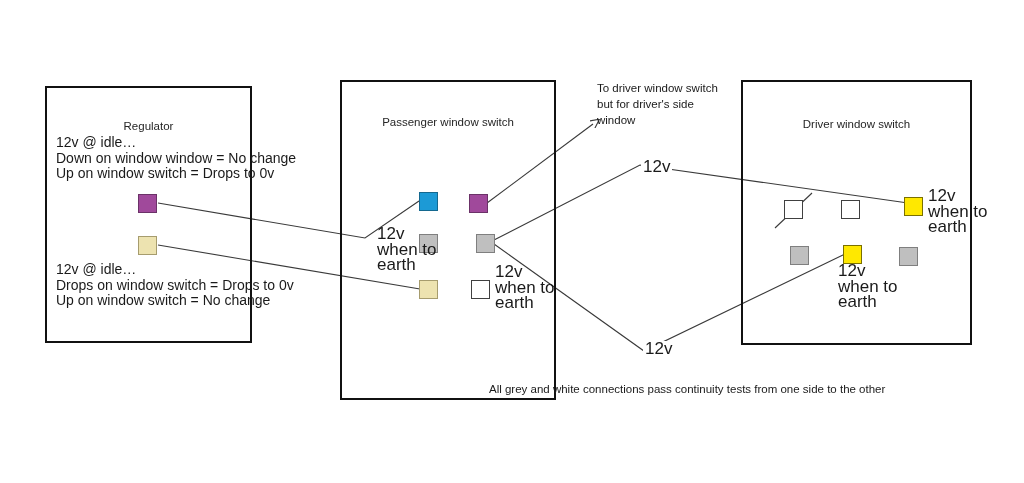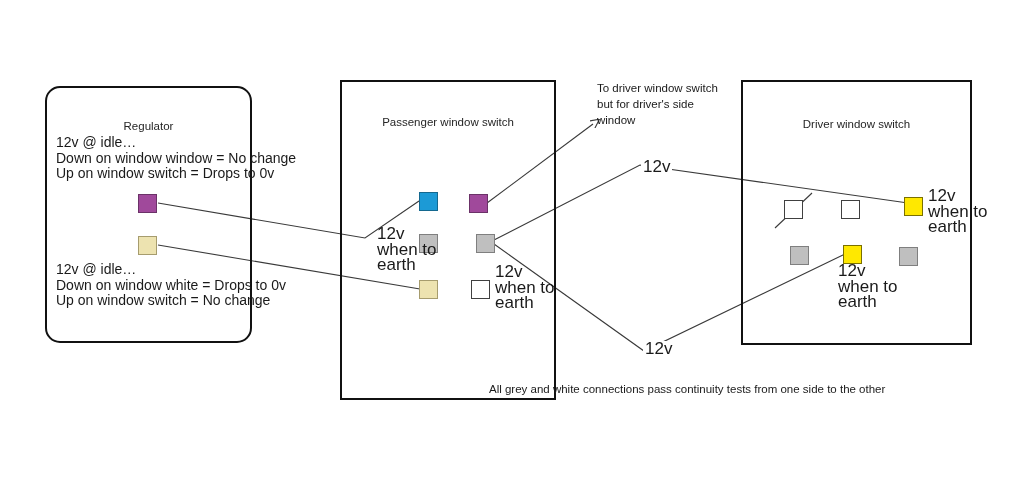--- a/index.html
+++ b/index.html
@@ -27,21 +27,21 @@
     width: 1024px;
     height: 483px;
     pointer-events: none;
   }
   .panel {
     position: absolute;
     border: 2.5px solid #111111;
     background: transparent;
     box-sizing: border-box;
   }
-  #panel-regulator { left: 45px;  top: 86px; width: 207px; height: 257px; border-radius: 15px; }
+  #panel-regulator { left: 45px;  top: 86px; width: 207px; height: 257px; }
   #panel-passenger { left: 340px; top: 80px; width: 216px; height: 320px; }
   #panel-driver    { left: 741px; top: 80px; width: 231px; height: 265px; }
 
   .panel-title {
     position: absolute;
     width: 100%;
     text-align: center;
     font-size: 11.5px;
     color: #262626;
     white-space: nowrap;
@@ -130,21 +130,21 @@
   </div>
 
   <div class="note" id="note-top">
     <div>12v @ idle…</div>
     <div>Down on window window = No change</div>
     <div>Up on window switch = Drops to 0v</div>
   </div>
 
   <div class="note" id="note-bottom">
     <div>12v @ idle…</div>
-    <div>Down on window white = Drops to 0v</div>
+    <div>Drops on window switch = Drops to 0v</div>
     <div>Up on window switch = No change</div>
   </div>
 
   <div class="terminal t-purple" style="left:138px; top:194px;"></div>
   <div class="terminal t-cream" style="left:138px; top:236px;"></div>
 
   <div class="panel" id="panel-passenger">
     <div class="panel-title">Passenger window switch</div>
   </div>
 

